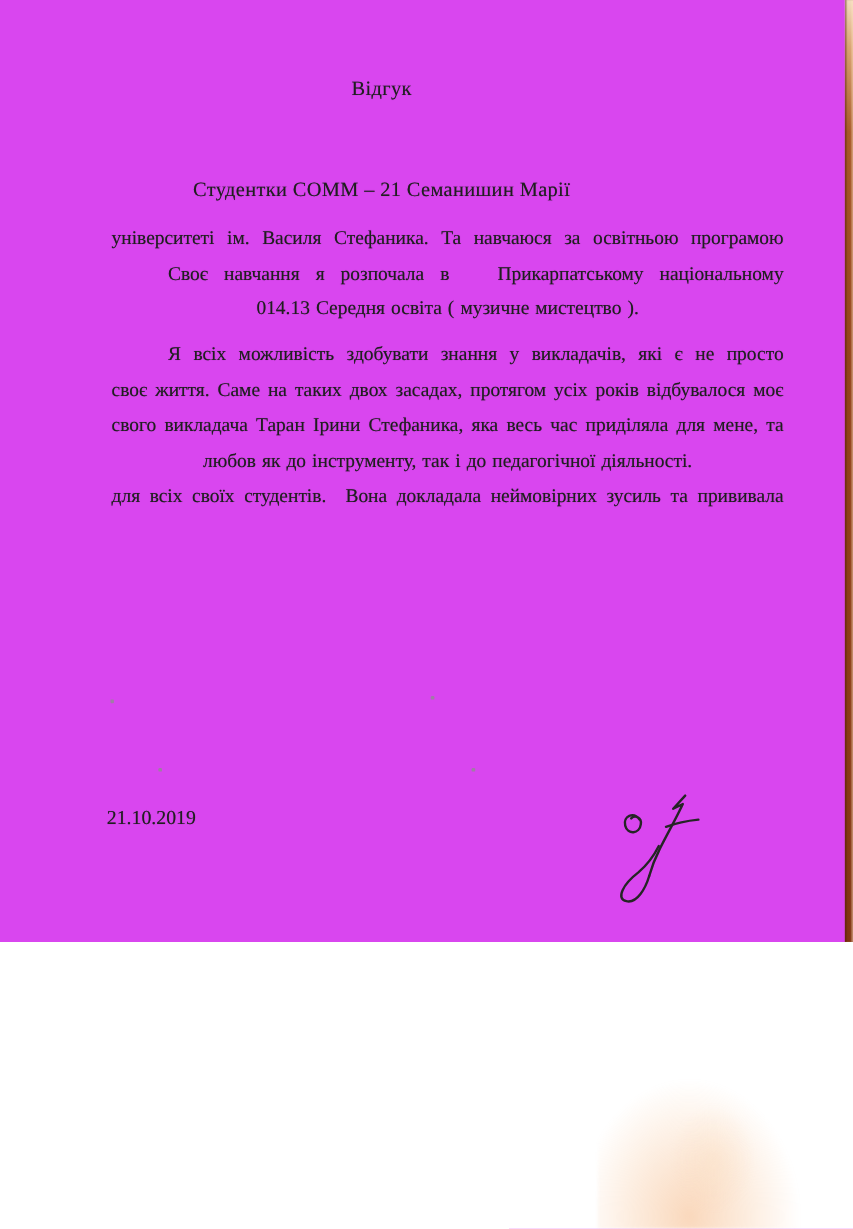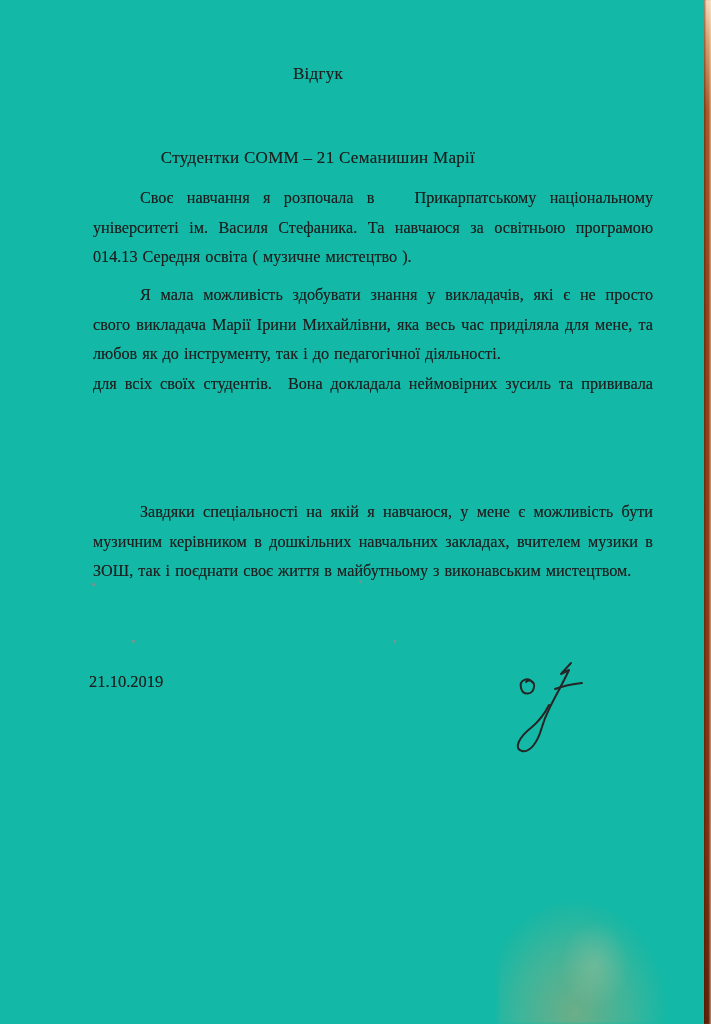--- a/index.html
+++ b/index.html
@@ -4,22 +4,22 @@
 <style>
   html, body { margin: 0; padding: 0; }
   body {
     width: 711px; height: 1024px;
     background: #ffffff;
     font-family: "Liberation Serif", serif;
     overflow: hidden;
   }
   .page {
     position: relative;
-    width: 711px; height: 1024px;
-    background: #14b8a6;
+    width: 711px; height: 785px;
+    background: #d946ef;
   }
   
   .txt {
     color: #1f1f1f;
     text-shadow: 0 0 0.6px rgba(25,25,25,0.55);
   }
   .heading {
     position: absolute;
     left: 40px; width: 556px;
     text-align: center;
@@ -28,21 +28,21 @@
   }
   .para {
     position: absolute;
     left: 93px; width: 560px;
     font-size: 16.2px;
     line-height: 29.5px;
     word-spacing: 1px;
   }
   .para .line { height: 29.5px; overflow: visible; white-space: nowrap; }
   .para .line.j { text-align: justify; text-align-last: justify; white-space: normal; }
-  .para .line.l { text-align: left; white-space: normal; }
+  .para .line.l { text-align: center; white-space: normal; }
   .para .line.ind { text-indent: 47px; }
   .date {
     position: absolute;
     left: 89px; top: 672px;
     font-size: 16.5px;
   }
   .signature {
     position: absolute;
     left: 492px; top: 652px;
     width: 110px; height: 110px;
@@ -89,37 +89,33 @@
 </head>
 <body>
 
 <div class="page">
 
   <div class="heading txt" style="top:64px;">Відгук</div>
 
   <div class="heading txt" style="top:106px;margin-top:42px;">Студентки СОММ – 21 Семанишин Марії</div>
 
   <div class="para txt" style="top:184px;">
+    <div class="line j">університеті ім. Василя Стефаника. Та навчаюся за освітньою програмою</div>
     <div class="line j ind">Своє навчання я розпочала в &nbsp;&nbsp;Прикарпатському національному</div>
-    <div class="line j">університеті ім. Василя Стефаника. Та навчаюся за освітньою програмою</div>
     <div class="line l">014.13 Середня освіта ( музичне мистецтво ).</div>
   </div>
 
   <div class="para txt" style="top:281px;">
-    <div class="line j ind">Я мала можливість здобувати знання у викладачів, які є не просто</div>
-    <div class="line j">свого викладача Марії Ірини Михайлівни, яка весь час приділяла для мене, та</div>
+    <div class="line j ind">Я всіх можливість здобувати знання у викладачів, які є не просто</div>
+    <div class="line j">своє життя. Саме на таких двох засадах, протягом усіх років відбувалося моє</div>
+    <div class="line j">свого викладача Таран Ірини Стефаника, яка весь час приділяла для мене, та</div>
     <div class="line l">любов як до інструменту, так і до педагогічної діяльності.</div>
     <div class="line j">для всіх своїх студентів. &nbsp;Вона докладала неймовірних зусиль та прививала</div>
   </div>
 
-  <div class="para txt" style="top:498px;">
-    <div class="line j ind">Завдяки спеціальності на якій я навчаюся, у мене є можливість бути</div>
-    <div class="line j">музичним керівником в дошкільних навчальних закладах, вчителем музики в</div>
-    <div class="line l">ЗОШ, так і поєднати своє життя в майбутньому з виконавським мистецтвом.</div>
-  </div>
 
   <div class="date txt">21.10.2019</div>
 
   <div class="signature">
     <svg viewBox="0 0 110 110" xmlns="http://www.w3.org/2000/svg" fill="none" stroke="#252525" stroke-width="2" stroke-linecap="round" stroke-linejoin="round">
 
       <path d="M41 31 C36 24 27 28 29 36 C31 44 41 43 42 35 C43 29 37 27 34 30"></path>
 
       <path d="M79 11 L69 22 L77 18 C72 29 64 43 58 55 C54 63 51 71 49 78"></path>
 

